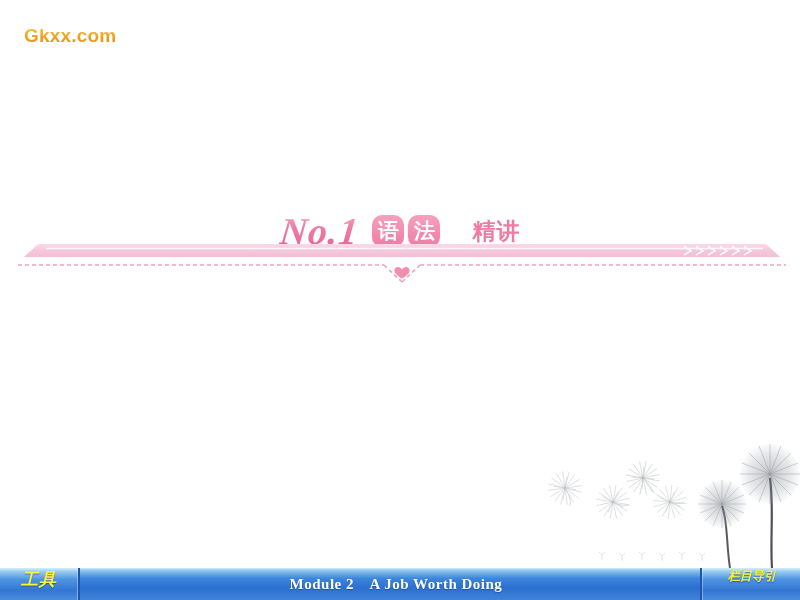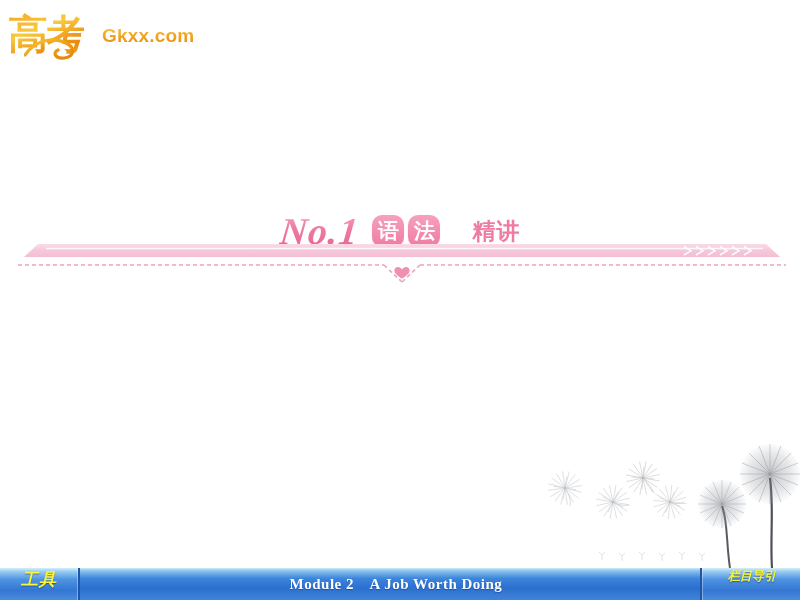--- a/index.html
+++ b/index.html
@@ -240,33 +240,20 @@
     white-space: nowrap;
   }
   #guide-btn .bar-side-label { font-size: 12px; letter-spacing: 0px; }
 </style>
 </head>
 <body>
 
 <div id="slide">
 
   <div id="logo">
-    <div id="logo-mark">
-      <div id="logo-cn">高考</div>
-      <svg id="logo-swoosh" viewBox="0 0 62 26">
-        <defs>
-          <linearGradient id="gSw" x1="0" y1="0" x2="1" y2="1">
-            <stop offset="0%" stop-color="#f9c93c"></stop>
-            <stop offset="55%" stop-color="#ef9c12"></stop>
-            <stop offset="100%" stop-color="#e2860a"></stop>
-          </linearGradient>
-        </defs>
-        <path d="M1 20 C12 4, 30 2, 42 8 C52 13, 50 22, 40 23 C32 24, 28 18, 34 15" fill="none" stroke="url(#gSw)" stroke-width="3.2" stroke-linecap="round"></path>
-      </svg>
-    </div>
     <div id="logo-text">Gkxx.com</div>
   </div>
 
   <div id="banner">
 
     <div id="banner-title">
       <div id="no1">No.1</div>
       <div id="badges">
         <span class="cn-badge">语</span>
         <span class="cn-badge">法</span>

